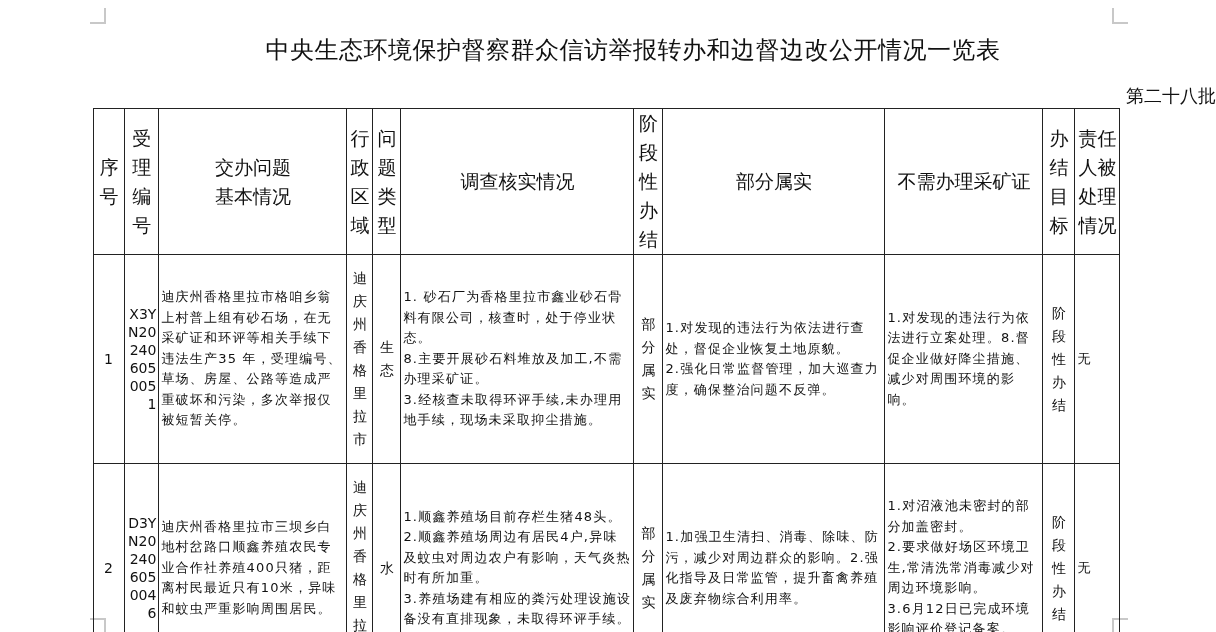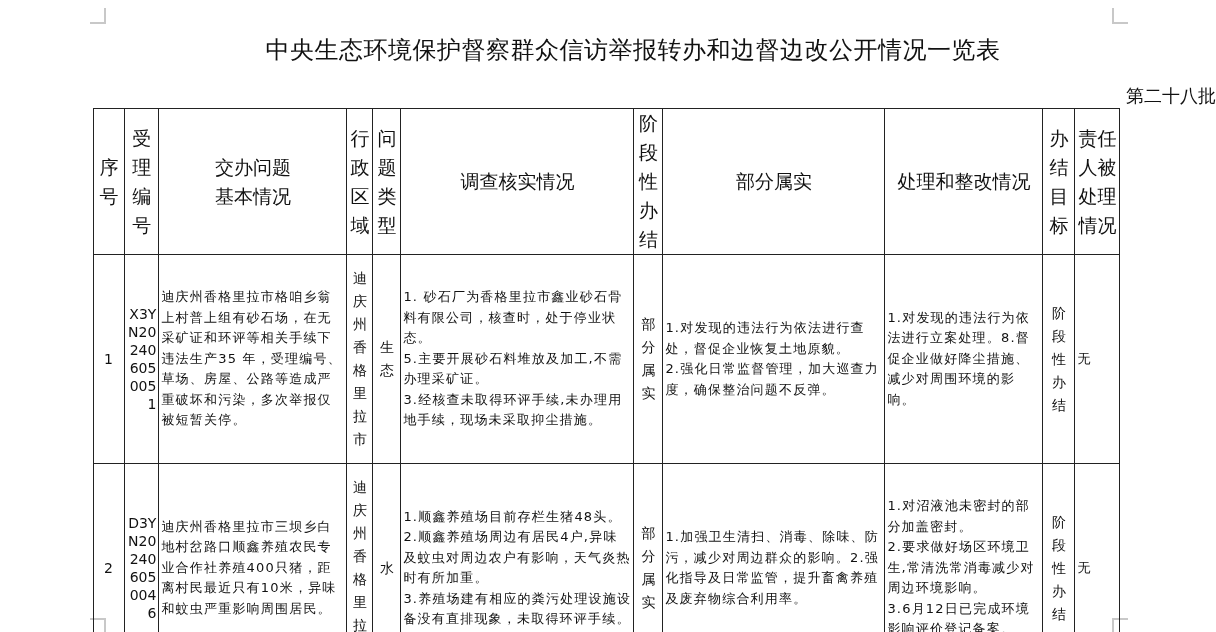--- a/index.html
+++ b/index.html
@@ -71,21 +71,21 @@
           <span>行政区域</span>
         </th>
     <th class="vert">
           <span>问题类型</span>
         </th>
     <th><span>调查核实情况</span></th>
     <th class="vert">
           <span>阶段性办结</span>
         </th>
     <th><span>部分属实</span></th>
-    <th><span>处理和整改情况</span></th>
+    <th><span>不需办理采矿证</span></th>
     <th class="vert">
           <span>办结目标</span>
         </th>
     <th class="vert">
           <span style="width:2em">责任人被处理情况</span>
         </th>
   </tr>
 
   <tr class="row1">
     <td class="seq">1</td>
@@ -96,21 +96,21 @@
           <span>迪庆州香格里拉市格咱乡翁上村普上组有砂石场，在无采矿证和环评等相关手续下违法生产35 年，受理编号、草场、房屋、公路等造成严重破坏和污染，多次举报仅被短暂关停。</span>
         </td>
     <td class="vert">
           <span>迪庆州香格里拉市</span>
         </td>
     <td class="vert">
           <span>生态</span>
         </td>
     <td class="text">
           <span>1. 砂石厂为香格里拉市鑫业砂石骨料有限公司，核查时，处于停业状态。
-5.主要开展砂石料堆放及加工,不需办理采矿证。
+8.主要开展砂石料堆放及加工,不需办理采矿证。
 3.经核查未取得环评手续,未办理用地手续，现场未采取抑尘措施。</span>
         </td>
     <td class="vert">
           <span>部分属实</span>
         </td>
     <td class="text">
           <span>1.对发现的违法行为依法进行查处，督促企业恢复土地原貌。
 2.强化日常监督管理，加大巡查力度，确保整治问题不反弹。</span>
         </td>
     <td class="text">

